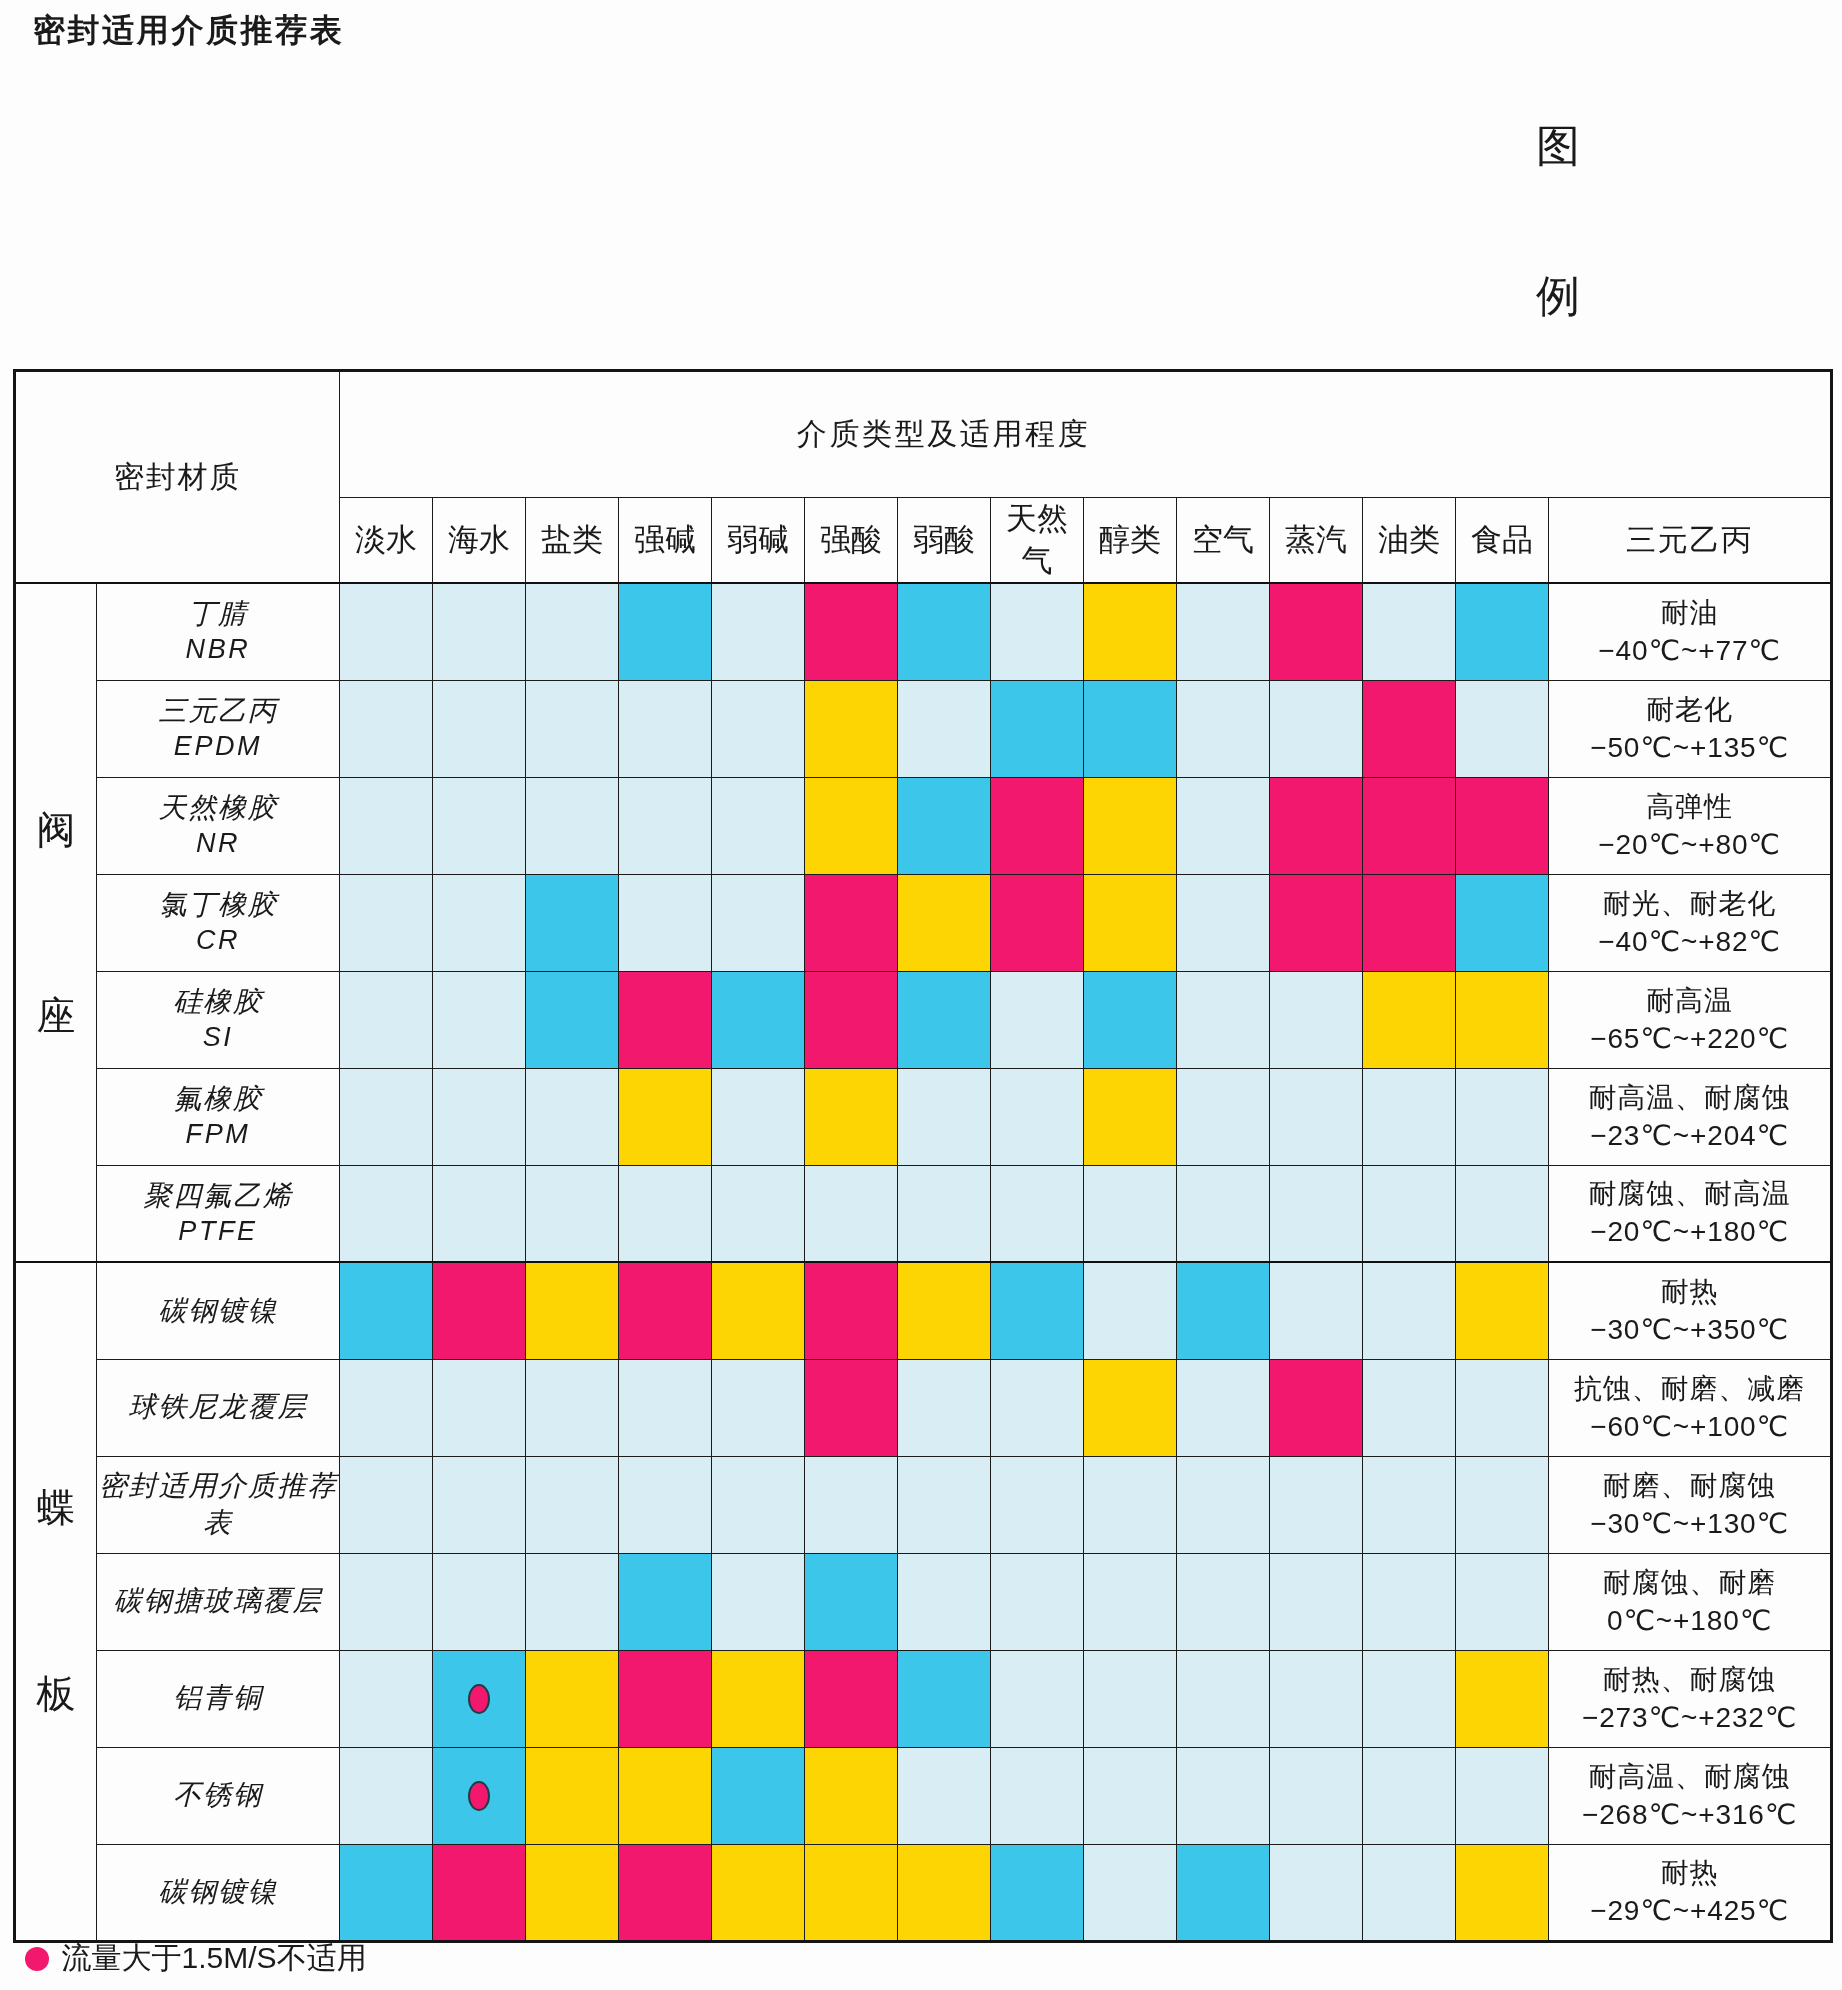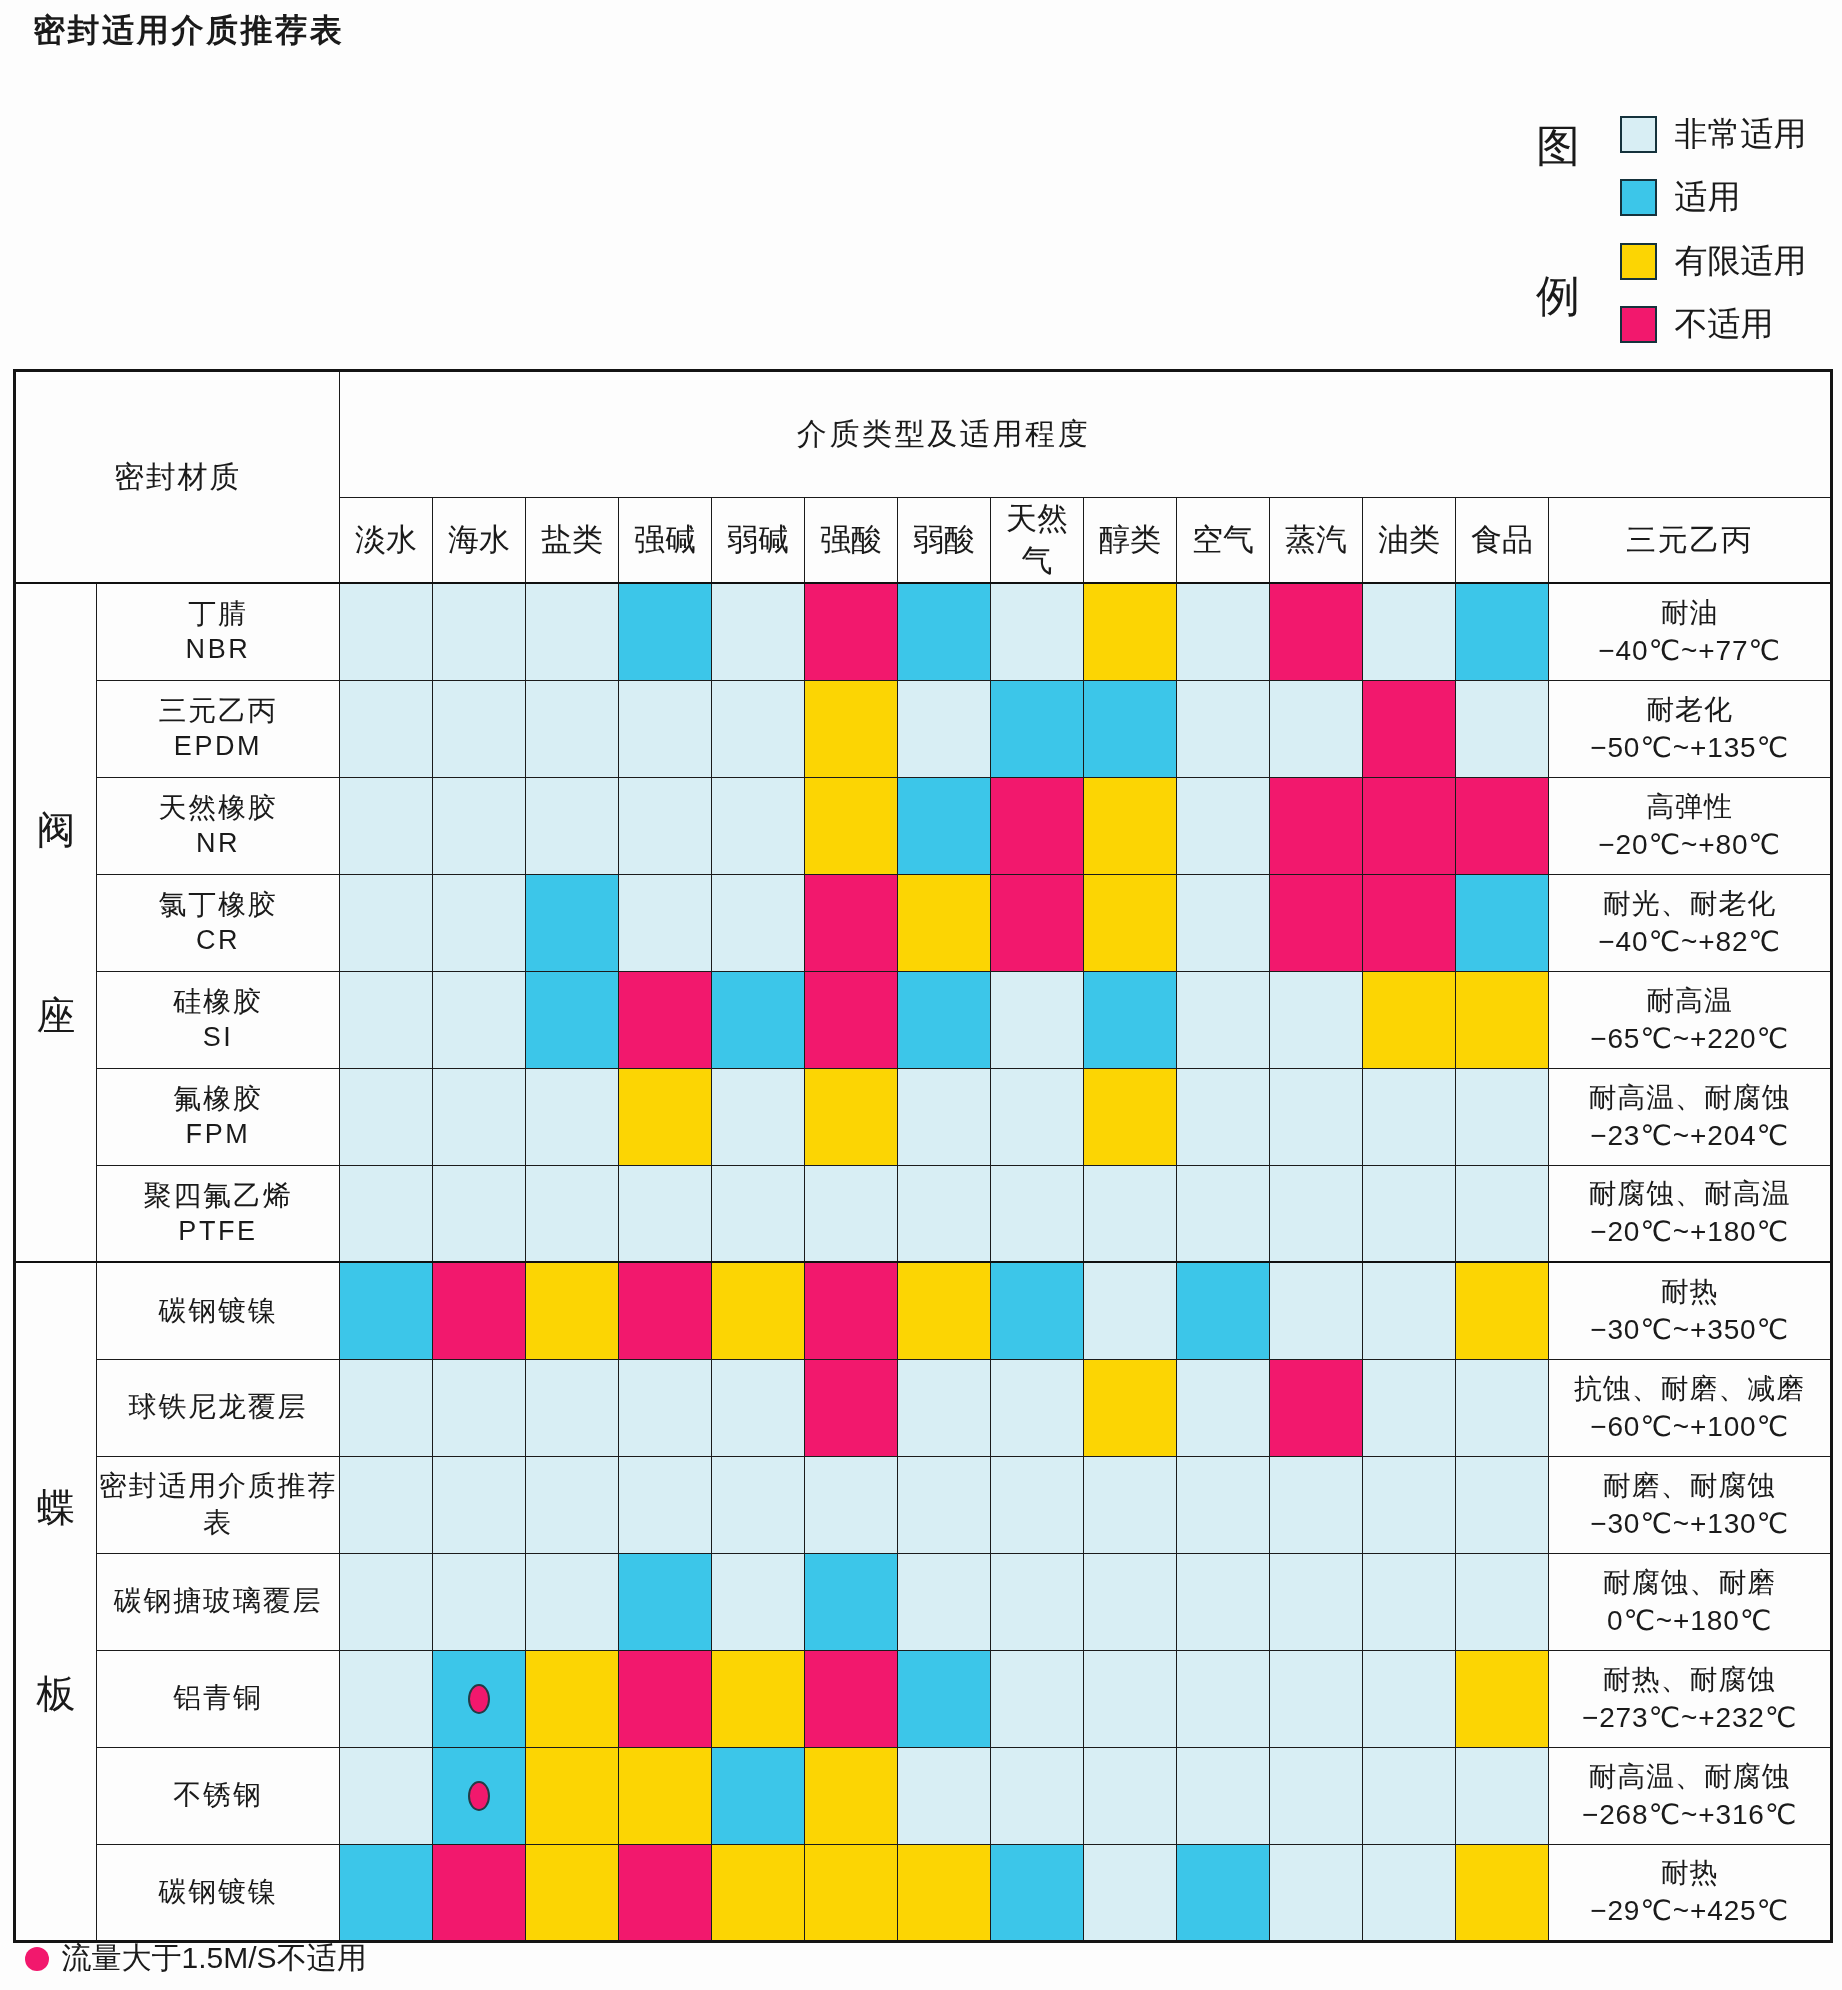--- a/index.html
+++ b/index.html
@@ -24,21 +24,21 @@
   tbody tr{height:97px;}
   .corner{font-size:30px;letter-spacing:1.8px;}
   .big-head{font-size:30px;letter-spacing:2.6px;padding-right:283px;}
   .media-th{font-size:31px;}
   .features-th{font-size:30px;letter-spacing:1.8px;}
   tr.h2 th{border-bottom:2.6px solid #101010;}
   tbody tr.group-start td{border-top:2.6px solid #101010;}
 
   .group-td{font-size:39px;}
   .group-stack{display:flex;flex-direction:column;align-items:center;gap:132px;}
-  .mat-td{font-size:28px;line-height:1.3;letter-spacing:1.8px;}
+  .mat-td{font-size:28px;line-height:1.3;letter-spacing:1.8px;font-style:italic;}
   .mat-code{font-size:27px;letter-spacing:2.6px;}
   .feat-td{font-size:28px;line-height:1.35;letter-spacing:0.9px;}
   .cell{position:relative;}
   .dot{display:inline-block;width:22px;height:30px;border-radius:50%;
        background:#f2186d;border:2.6px solid #233b46;box-sizing:border-box;vertical-align:middle;}
 
   .footnote{position:absolute;left:24.6px;top:1938px;display:flex;align-items:center;gap:13px;font-size:30px;}
   .fdot{width:24px;height:24px;border-radius:50%;background:#f2186d;}
 </style>
 </head>
@@ -46,38 +46,20 @@
 
 <div class="page">
 
   <div class="title">密封适用介质推荐表</div>
 
   <div class="legend">
     <div class="legend-marks">
       <span>图</span>
       <span>例</span>
     </div>
-    <div class="legend-items">
-        <div class="legend-item">
-          <span class="legend-swatch" style="background: rgb(216, 238, 244);"></span>
-          <span>非常适用</span>
-        </div>
-        <div class="legend-item">
-          <span class="legend-swatch" style="background: rgb(60, 198, 233);"></span>
-          <span>适用</span>
-        </div>
-        <div class="legend-item">
-          <span class="legend-swatch" style="background: rgb(252, 213, 3);"></span>
-          <span>有限适用</span>
-        </div>
-        <div class="legend-item">
-          <span class="legend-swatch" style="background: rgb(242, 24, 109);"></span>
-          <span>不适用</span>
-        </div>
-      </div>
   </div>
 
   <table class="media-table">
     <colgroup>
       <col style="width:82px">
         <col style="width:243px">
       <col style="width:93px">
         <col style="width:93px">
         <col style="width:93px">
         <col style="width:93px">

